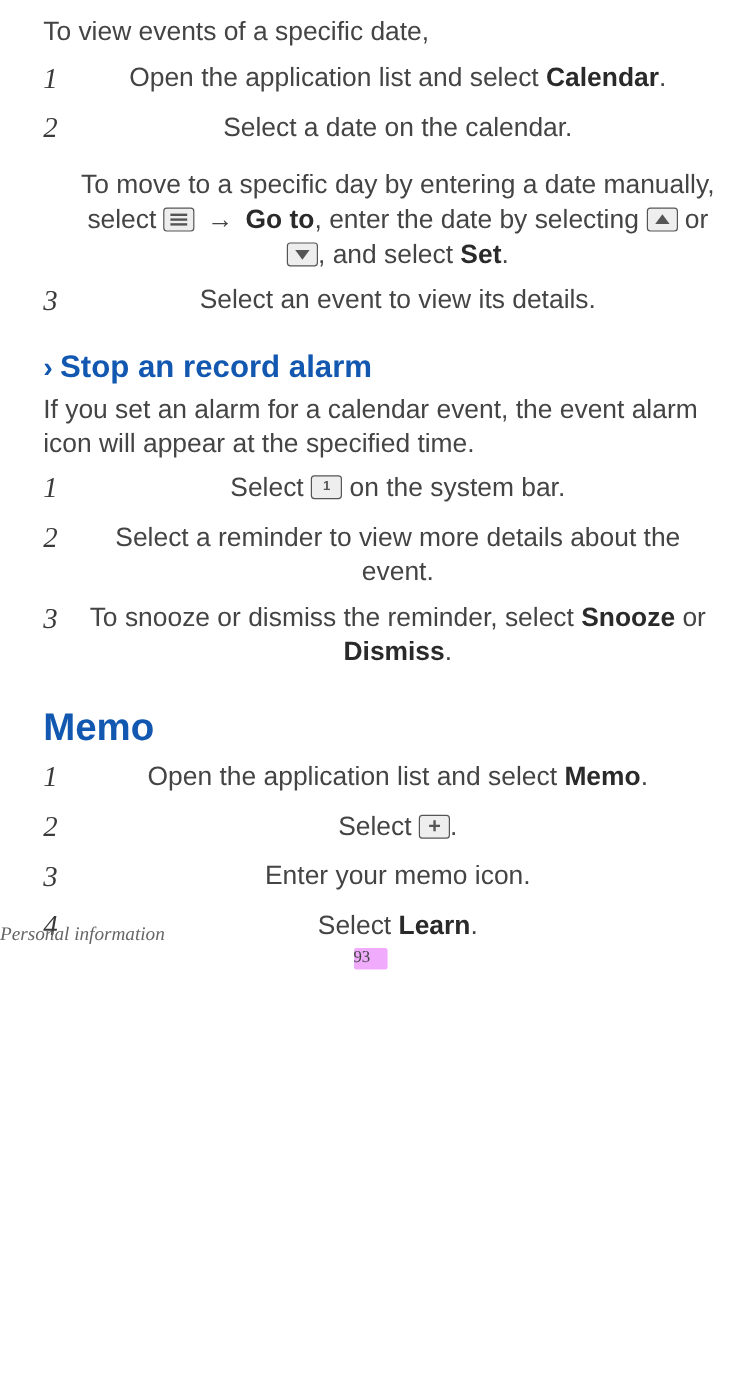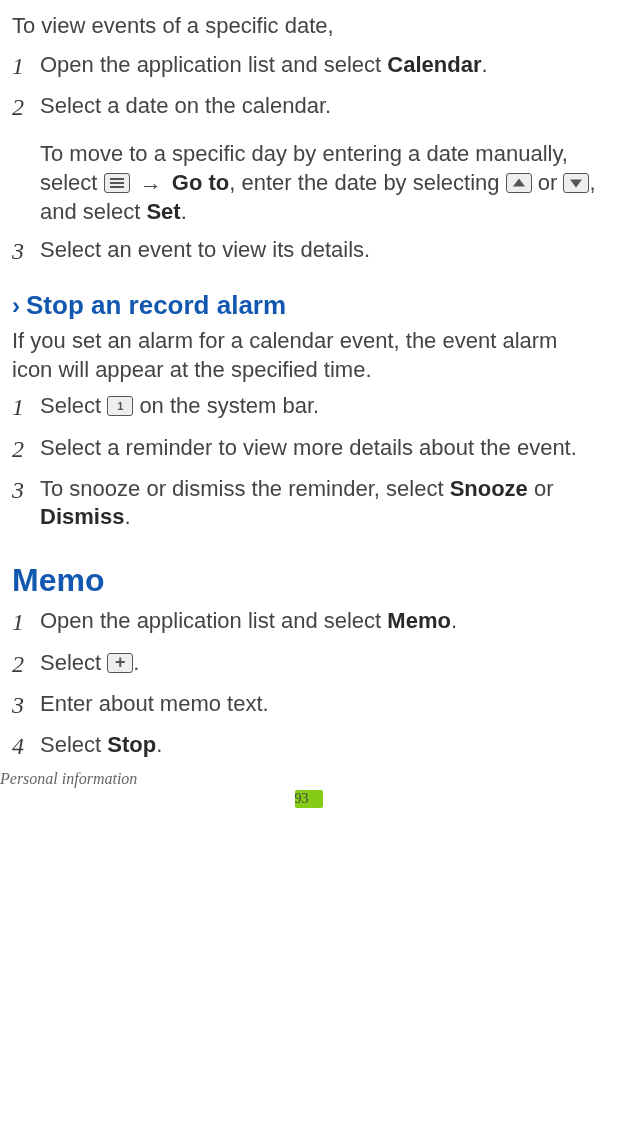--- a/index.html
+++ b/index.html
@@ -1,22 +1,22 @@
 <!DOCTYPE html>
 <html><head>
 <meta charset="utf-8">
 <style>
   * { margin: 0; padding: 0; box-sizing: border-box; }
   html, body { width: 617px; height: 1146px; background: #fff; font-family: "Segoe UI", "Helvetica Neue", Arial, sans-serif; color: #3a3a3a; }
-  .page { width: 617px; height: 830px; position: relative; padding: 12px 18px 0 12px; }
+  .page { width: 617px; height: 830px; position: relative; padding: 12px 18px 0 36px; }
   .content { font-size: 22px; line-height: 1.3; }
   .intro { margin-bottom: 10px; color: #444; }
   .step { display: flex; margin: 6px 0 10px 0; }
   .step-num { font-style: italic; font-family: Georgia, "Times New Roman", serif; font-size: 24px; width: 28px; flex-shrink: 0; color: #3a3a3a; }
-  .step-body { flex: 1; color: #444; }
+  .step-body { flex: 1; color: #444; text-align: center; }
   .bold { font-weight: 700; color: #2a2a2a; }
   .arrow { display: inline-block; margin: 0 4px; }
   .icon-box {
     display: inline-block; width: 26px; height: 20px; border: 1.5px solid #555;
     border-radius: 3px; vertical-align: -3px; background: #eee; position: relative;
   }
   .icon-lines::before {
     content: ""; position: absolute; left: 5px; right: 5px; top: 4px; height: 2px; background: #555;
     box-shadow: 0 4px 0 #555, 0 8px 0 #555;
   }
@@ -40,21 +40,21 @@
   .chev { color: #1258b0; font-weight: 900; margin-right: 6px; font-size: 24px; }
   .sub-desc { color: #444; margin-bottom: 8px; }
   .h1-memo { color: #1258b0; font-weight: 700; font-size: 32px; margin-top: 28px; margin-bottom: 6px; }
   .substep { margin-top: 20px; }
   .footer {
     position: absolute; bottom: 22px; left: 0; right: 0; text-align: left;
     font-style: italic; font-family: Georgia, "Times New Roman", serif; color: #666; font-size: 16px;
   }
   .footer .pagenum {
     display: block; font-style: normal; font-size: 14px; color: #444; margin-top: 2px;
-    background: #84cc16; width: 28px; margin-left: auto; margin-right: auto; border-radius: 2px; padding: 1px 0;
+    background: #f0abfc; width: 28px; margin-left: auto; margin-right: auto; border-radius: 2px; padding: 1px 0;
   }
 </style>
 </head>
 <body>
 
 <div class="page">
   <div class="content">
 
     <p class="intro">To view events of a specific date,</p>
 
@@ -100,25 +100,25 @@
         <div class="step">
           <div class="step-num">1</div>
           <div class="step-body">Open the application list and select <span class="bold">Memo</span>.</div>
         </div>
         <div class="step">
           <div class="step-num">2</div>
           <div class="step-body">Select <span class="icon-box icon-plus"></span>.</div>
         </div>
         <div class="step">
           <div class="step-num">3</div>
-          <div class="step-body">Enter about memo text.</div>
+          <div class="step-body">Enter your memo icon.</div>
         </div>
         <div class="step">
           <div class="step-num">4</div>
-          <div class="step-body">Select <span class="bold">Stop</span>.</div>
+          <div class="step-body">Select <span class="bold">Learn</span>.</div>
         </div>
       </div>
 
   </div>
 
   <div class="footer">
     <span>Personal information</span>
     <span class="pagenum">93</span>
   </div>
 </div>

